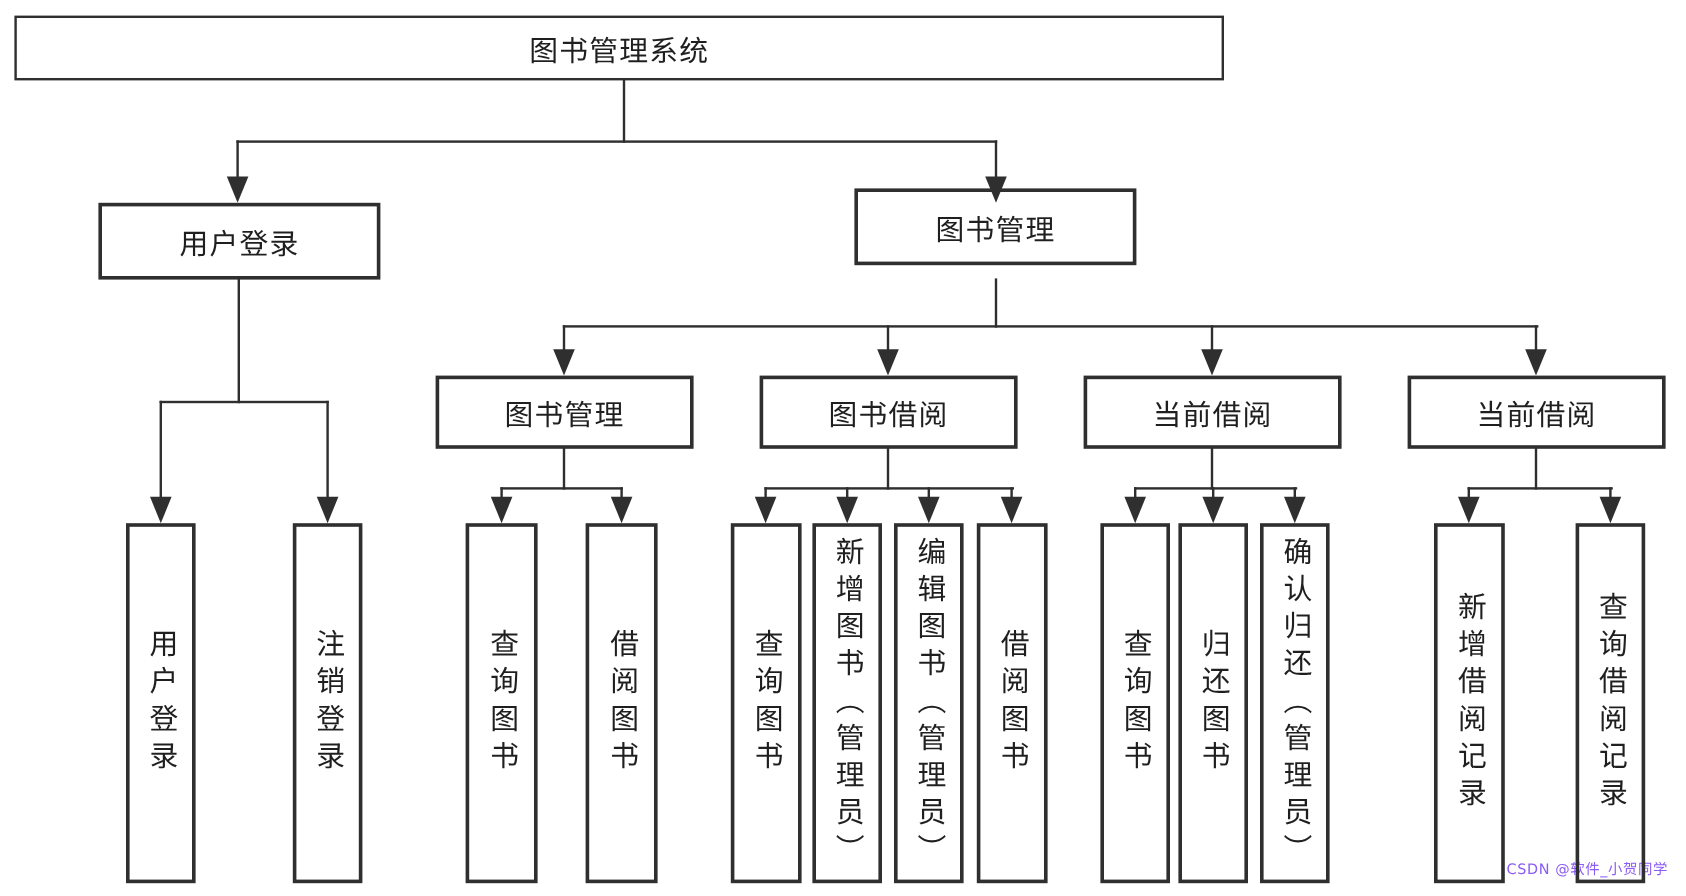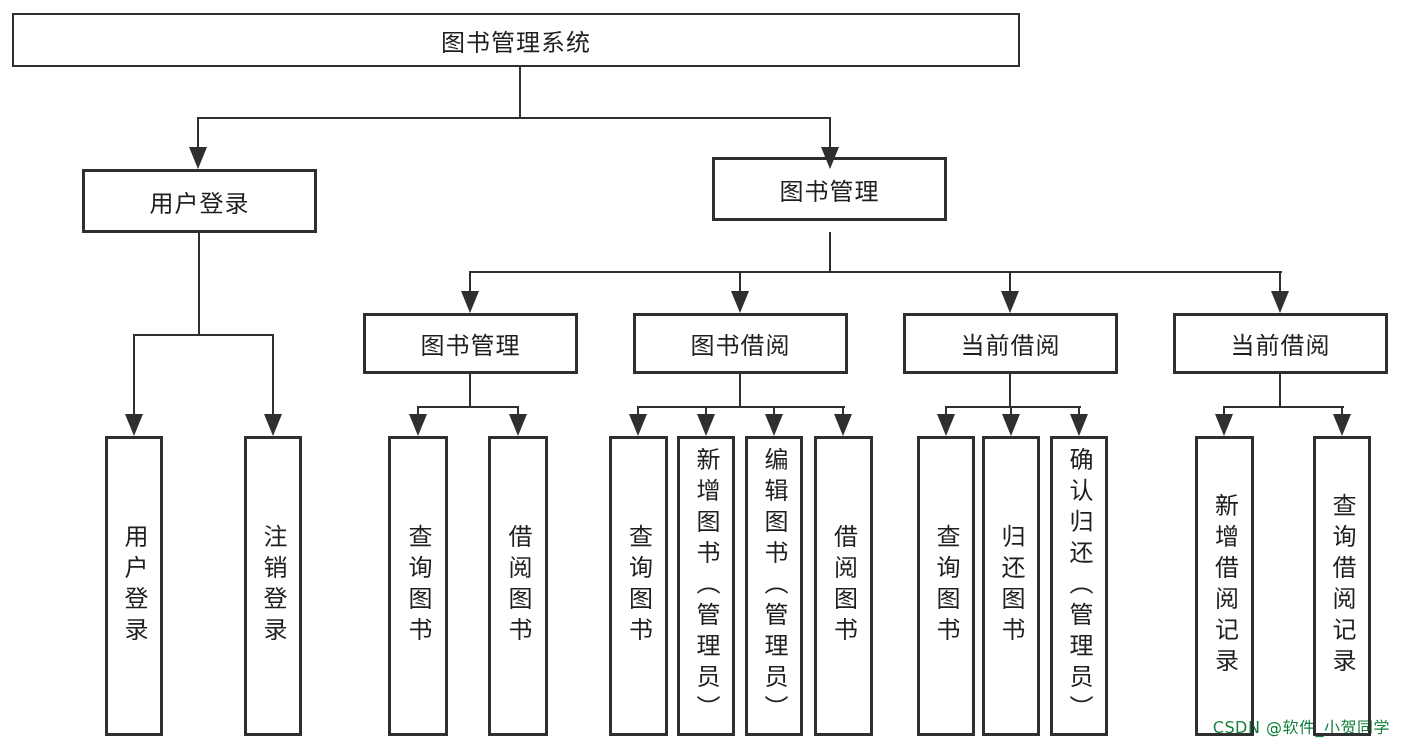--- a/index.html
+++ b/index.html
@@ -45,22 +45,22 @@
     border-left: 9px solid transparent;
     border-right: 9px solid transparent;
     border-top: 22px solid #2f2f2f;
     z-index: 1;
   }
   
   .watermark {
     position: absolute;
     top: 714px;
     right: 15px;
-    color: #15803d;
-    font-size: 16px;
+    color: #8b5cf6;
+    font-size: 12px;
     letter-spacing: 0.5px;
     z-index: 1;
   }
 </style>
 </head>
 <body>
 
 <div class="canvas">
 
   <div class="vline" style="left:519px; top:66px; height:53px;"></div>

